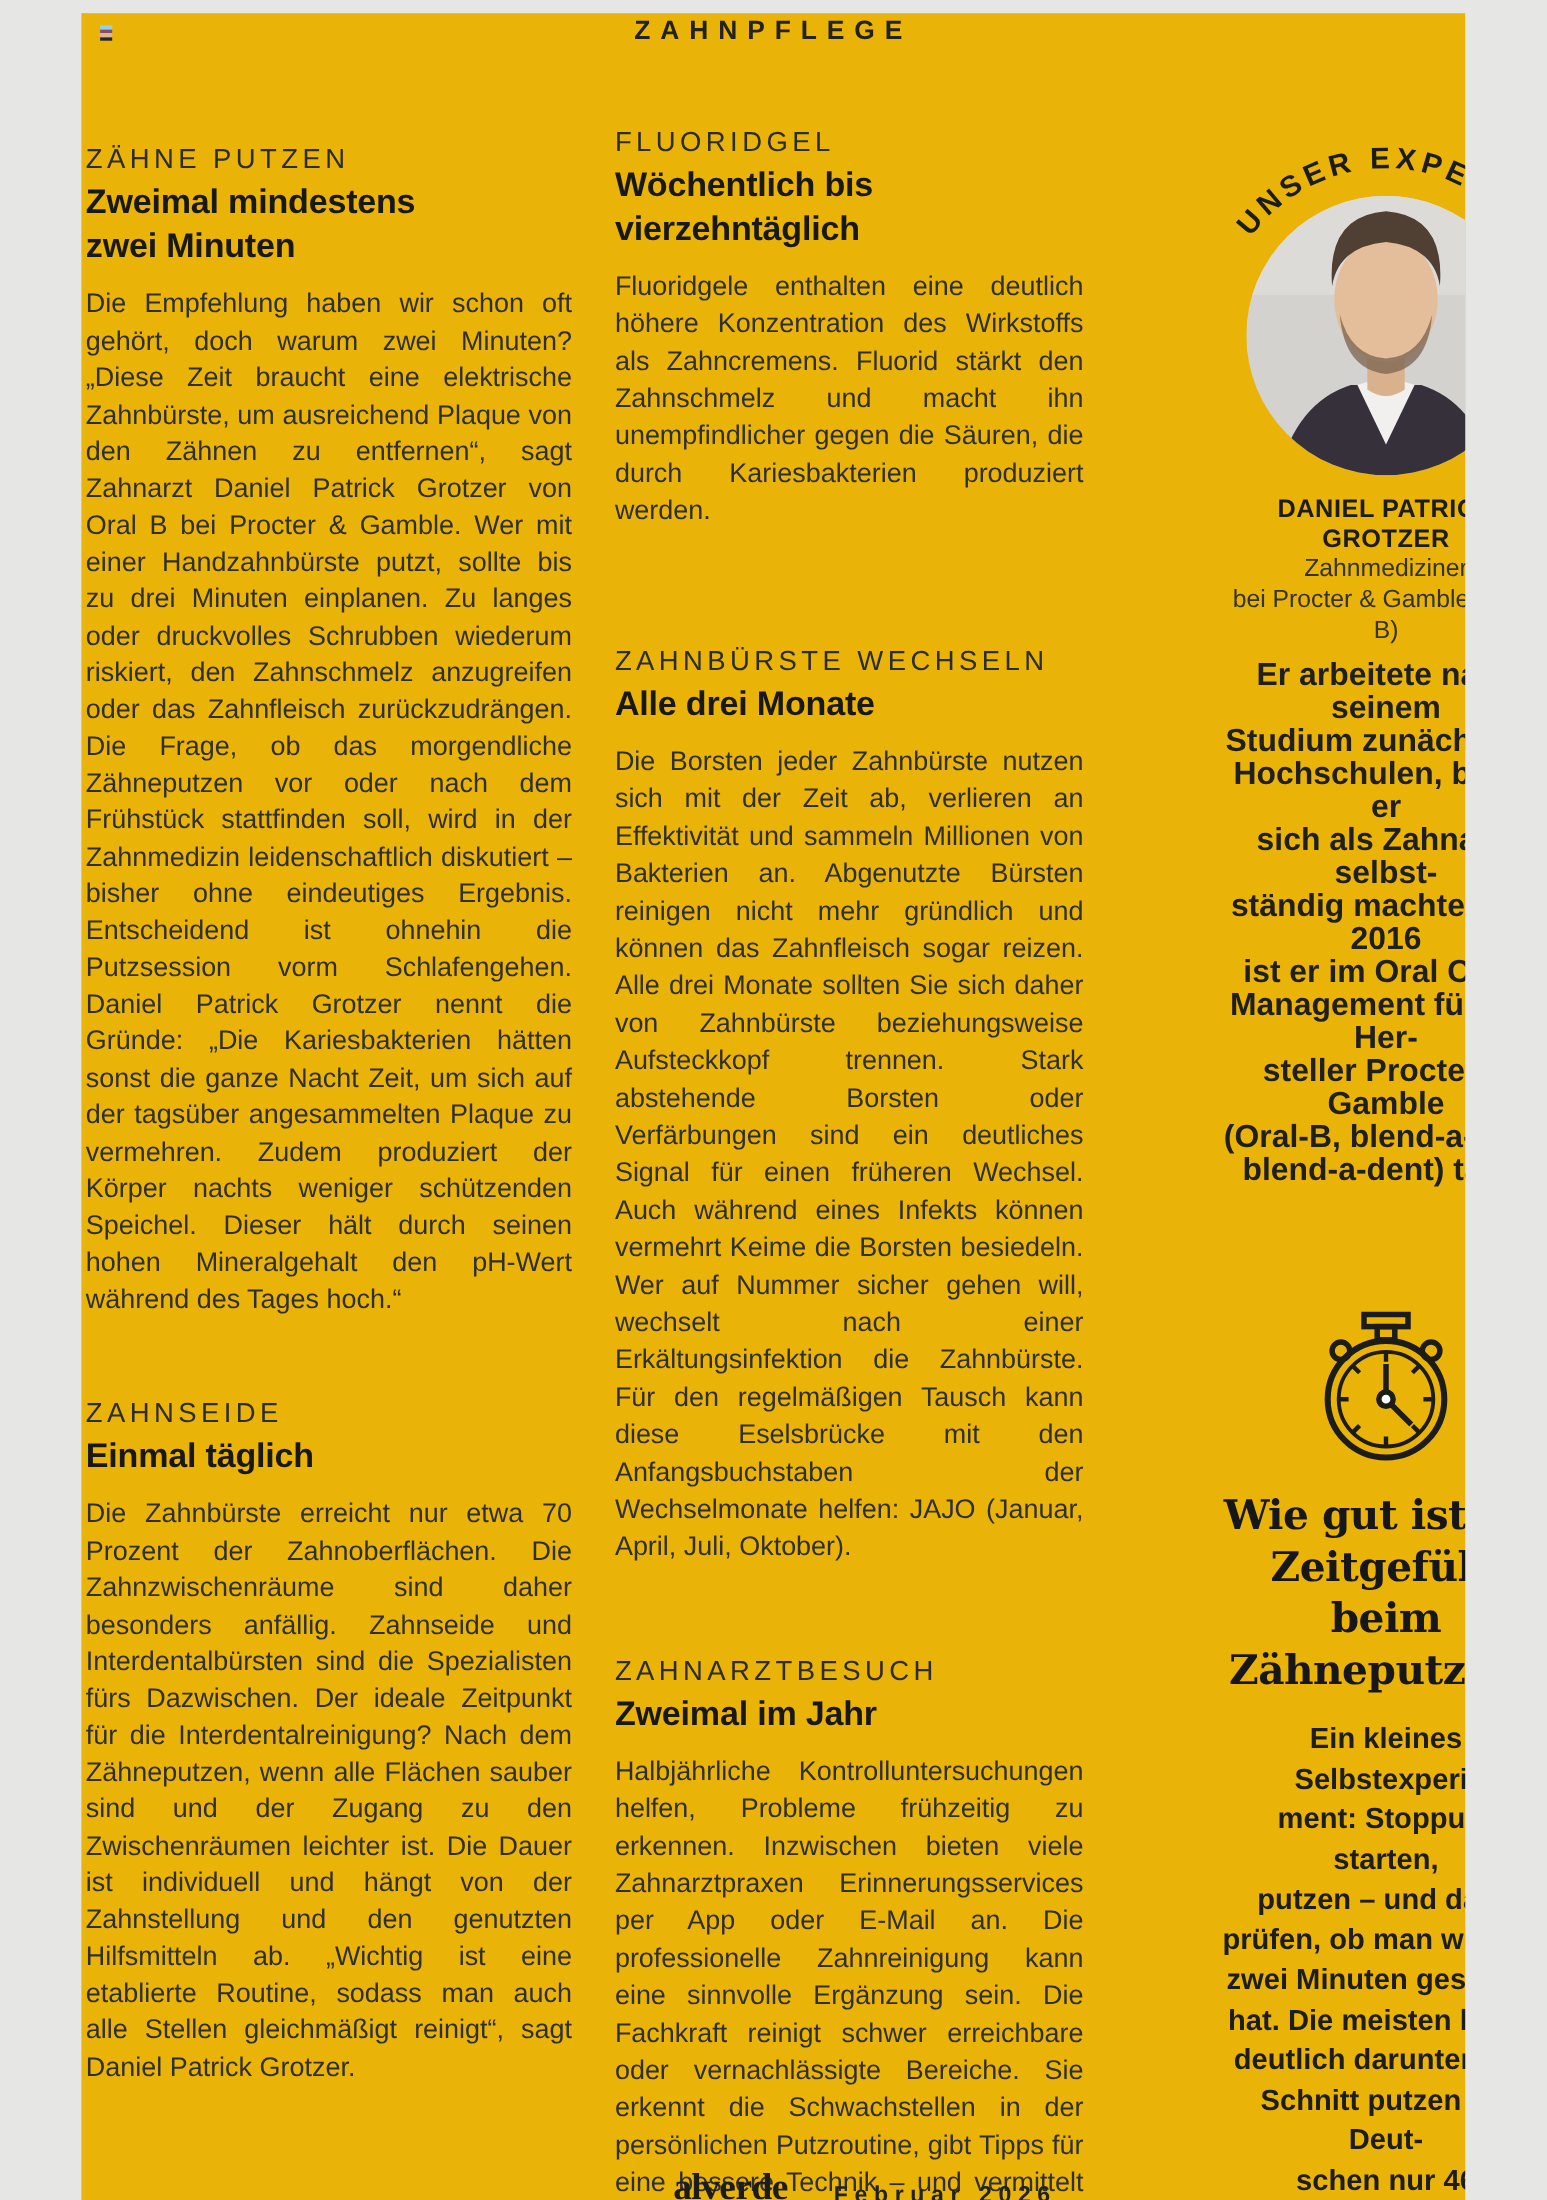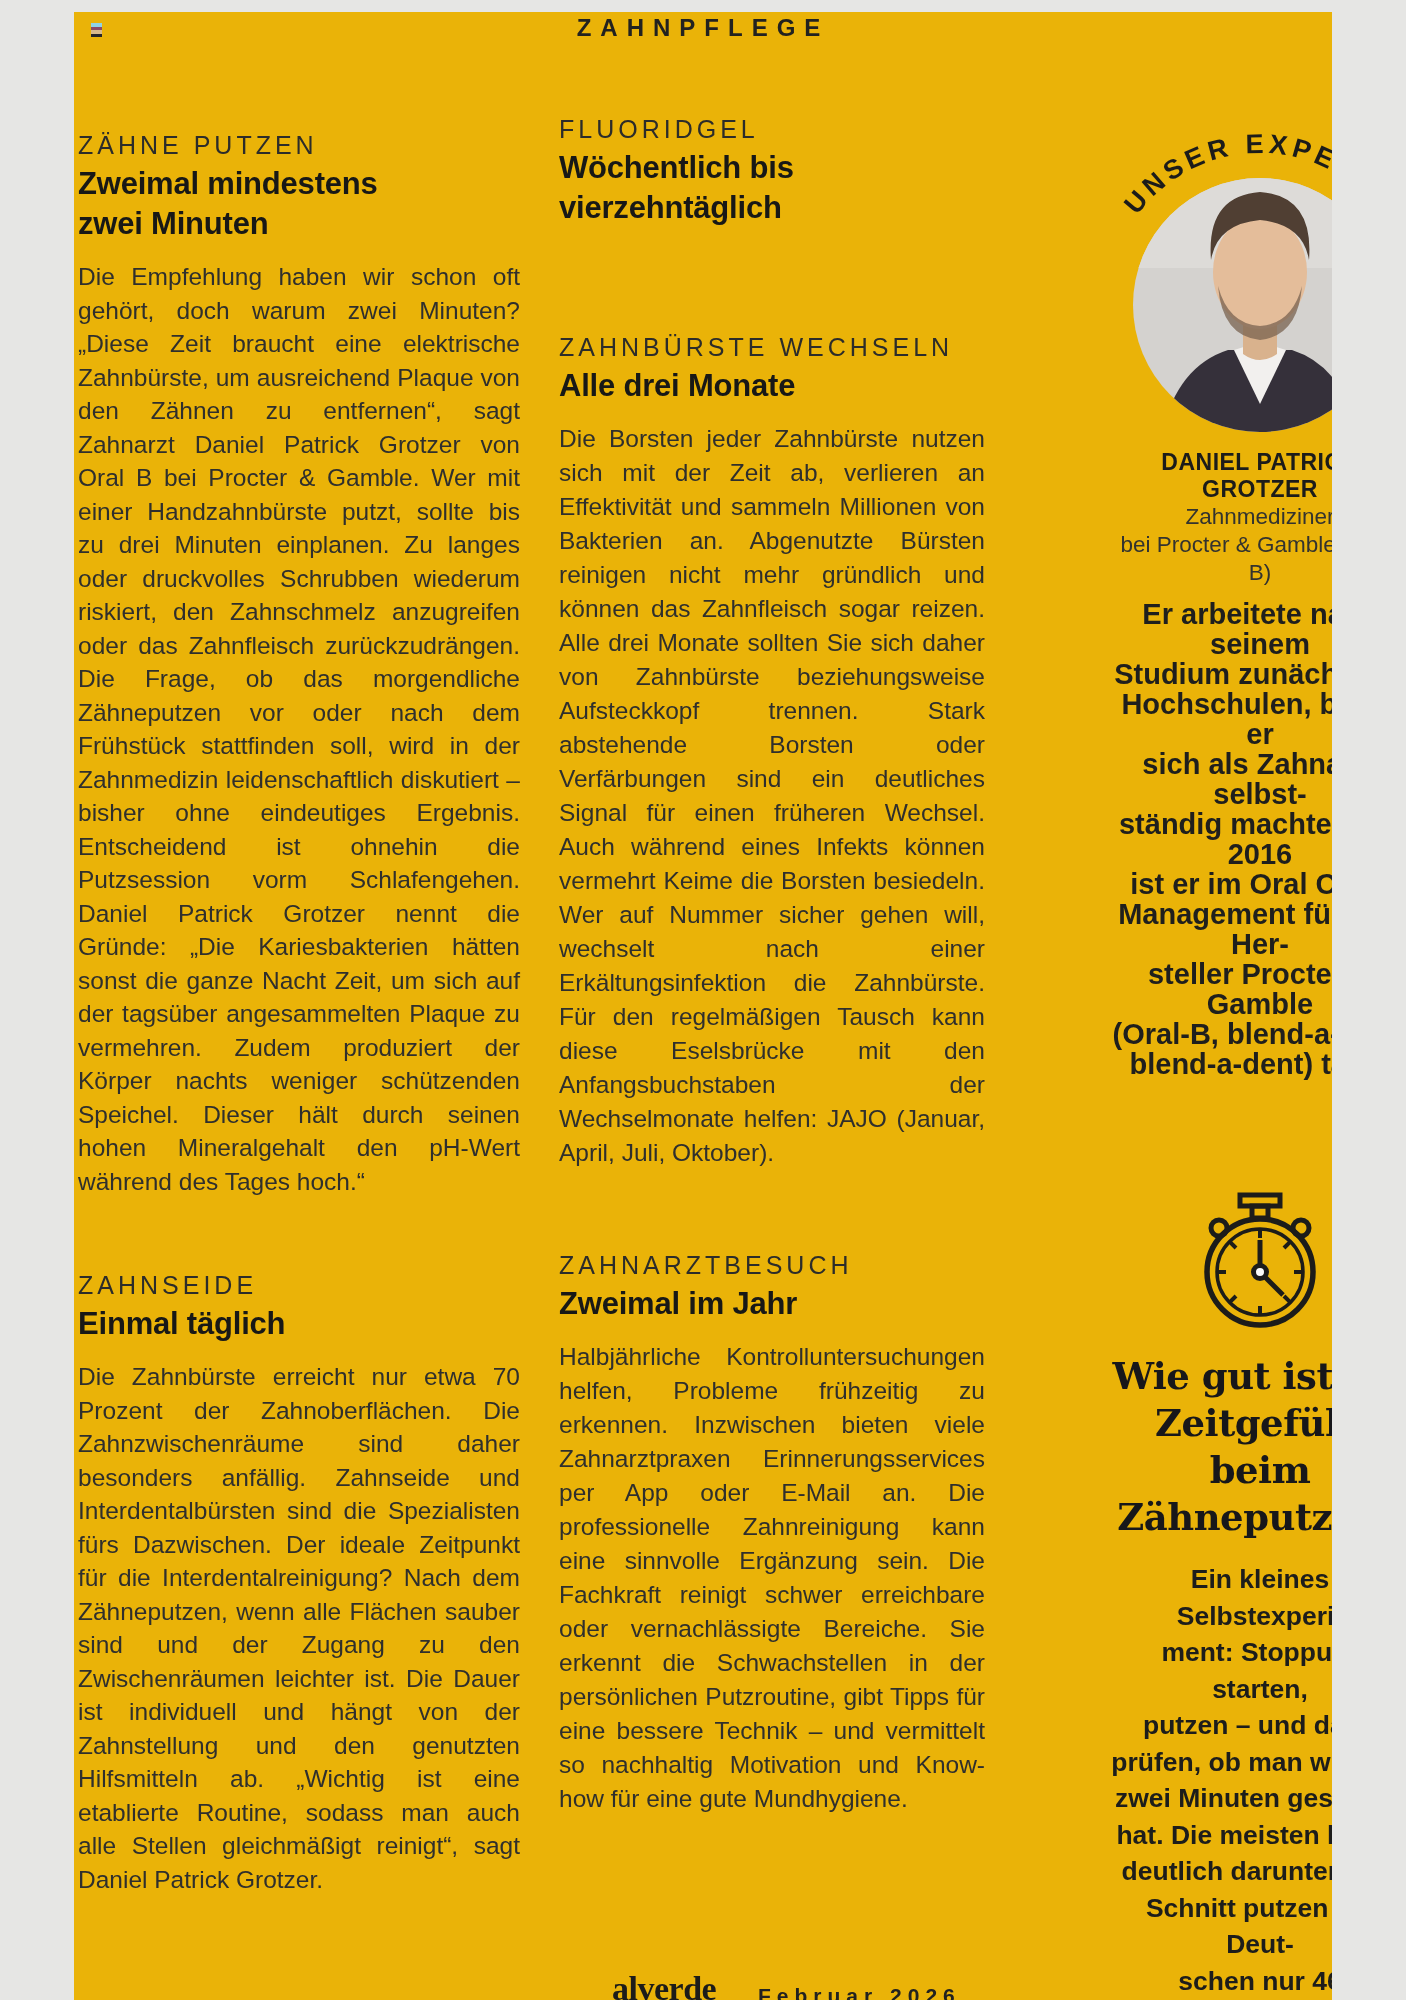--- a/index.html
+++ b/index.html
@@ -91,20 +91,21 @@
       <div class="headline">Einmal täglich</div>
       <div class="body-text">Die Zahnbürste erreicht nur etwa 70 Prozent der Zahnoberflächen. Die Zahnzwischenräume sind daher besonders anfällig. Zahnseide und Interdentalbürsten sind die Spezialisten fürs Dazwischen. Der ideale Zeitpunkt für die Interdentalreinigung? Nach dem Zähneputzen, wenn alle Flächen sauber sind und der Zugang zu den Zwischenräumen leichter ist. Die Dauer ist individuell und hängt von der Zahnstellung und den genutzten Hilfsmitteln ab. „Wichtig ist eine etablierte Routine, sodass man auch alle Stellen gleichmäßigt reinigt“, sagt Daniel Patrick Grotzer.</div>
     </div>
   </div>
 
   <div class="col col-mid">
     <div class="article article-fluoridgel">
       <div class="kicker">FLUORIDGEL</div>
       <div class="headline">Wöchentlich bis
 vierzehntäglich</div>
+      <div class="body-text">Fluoridgele enthalten eine deutlich höhere Konzentration des Wirkstoffs als Zahncremens. Fluorid stärkt den Zahnschmelz und macht ihn unempfindlicher gegen die Säuren, die durch Kariesbakterien produziert werden.</div>
     </div>
     <div class="article article-zahnbuerste">
       <div class="kicker">ZAHNBÜRSTE WECHSELN</div>
       <div class="headline">Alle drei Monate</div>
       <div class="body-text">Die Borsten jeder Zahnbürste nutzen sich mit der Zeit ab, verlieren an Effektivität und sammeln Millionen von Bakterien an. Abgenutzte Bürsten reinigen nicht mehr gründlich und können das Zahnfleisch sogar reizen. Alle drei Monate sollten Sie sich daher von Zahnbürste beziehungsweise Aufsteckkopf trennen. Stark abstehende Borsten oder Verfärbungen sind ein deutliches Signal für einen früheren Wechsel. Auch während eines Infekts können vermehrt Keime die Borsten besiedeln. Wer auf Nummer sicher gehen will, wechselt nach einer Erkältungsinfektion die Zahnbürste. Für den regelmäßigen Tausch kann diese Eselsbrücke mit den Anfangsbuchstaben der Wechselmonate helfen: JAJO (Januar, April, Juli, Oktober).</div>
     </div>
     <div class="article article-zahnarzt">
       <div class="kicker">ZAHNARZTBESUCH</div>
       <div class="headline">Zweimal im Jahr</div>
       <div class="body-text">Halbjährliche Kontrolluntersuchungen helfen, Probleme frühzeitig zu erkennen. Inzwischen bieten viele Zahnarztpraxen Erinnerungsservices per App oder E-Mail an. Die professionelle Zahnreinigung kann eine sinnvolle Ergänzung sein. Die Fachkraft reinigt schwer erreichbare oder vernachlässigte Bereiche. Sie erkennt die Schwachstellen in der persönlichen Putzroutine, gibt Tipps für eine bessere Technik – und vermittelt so nachhaltig Motivation und Know-how für eine gute Mundhygiene.</div>

